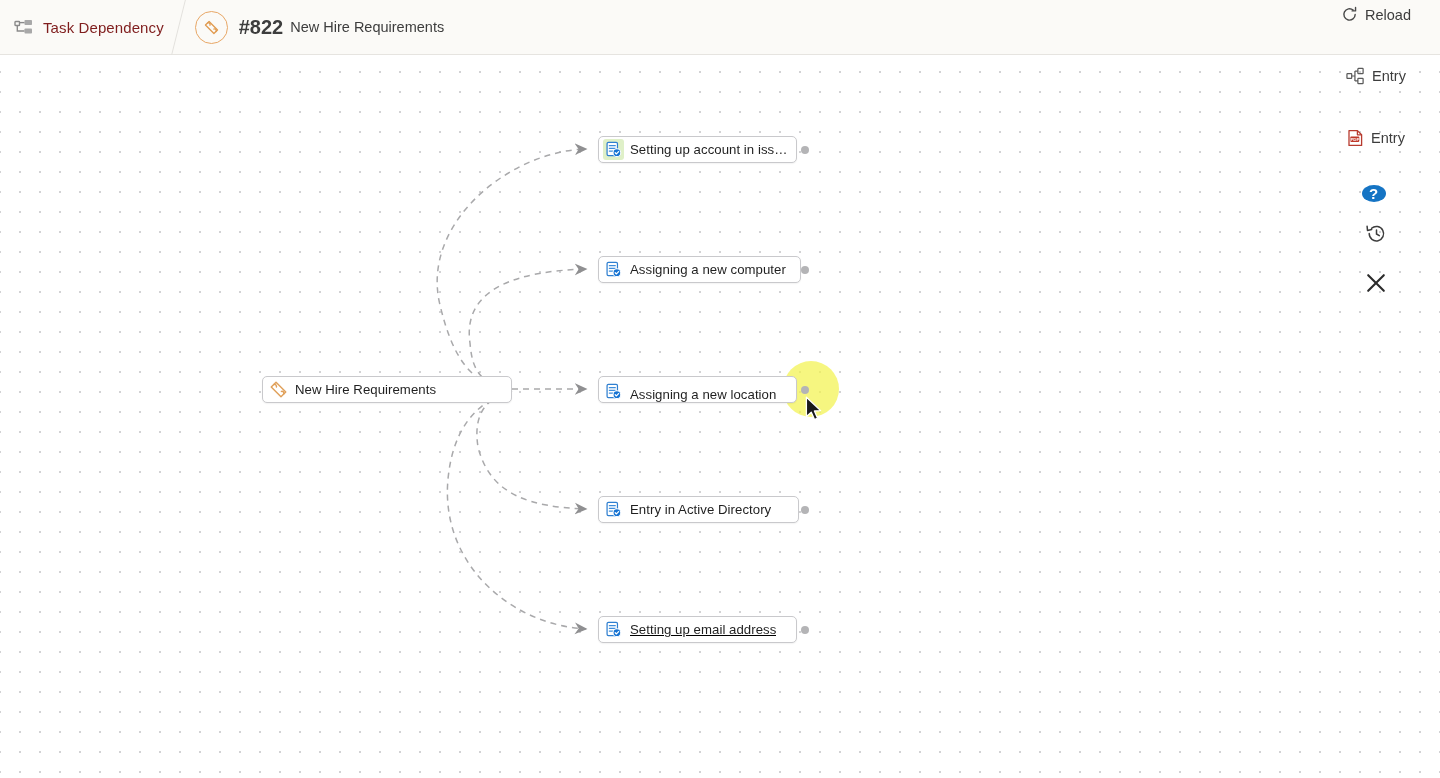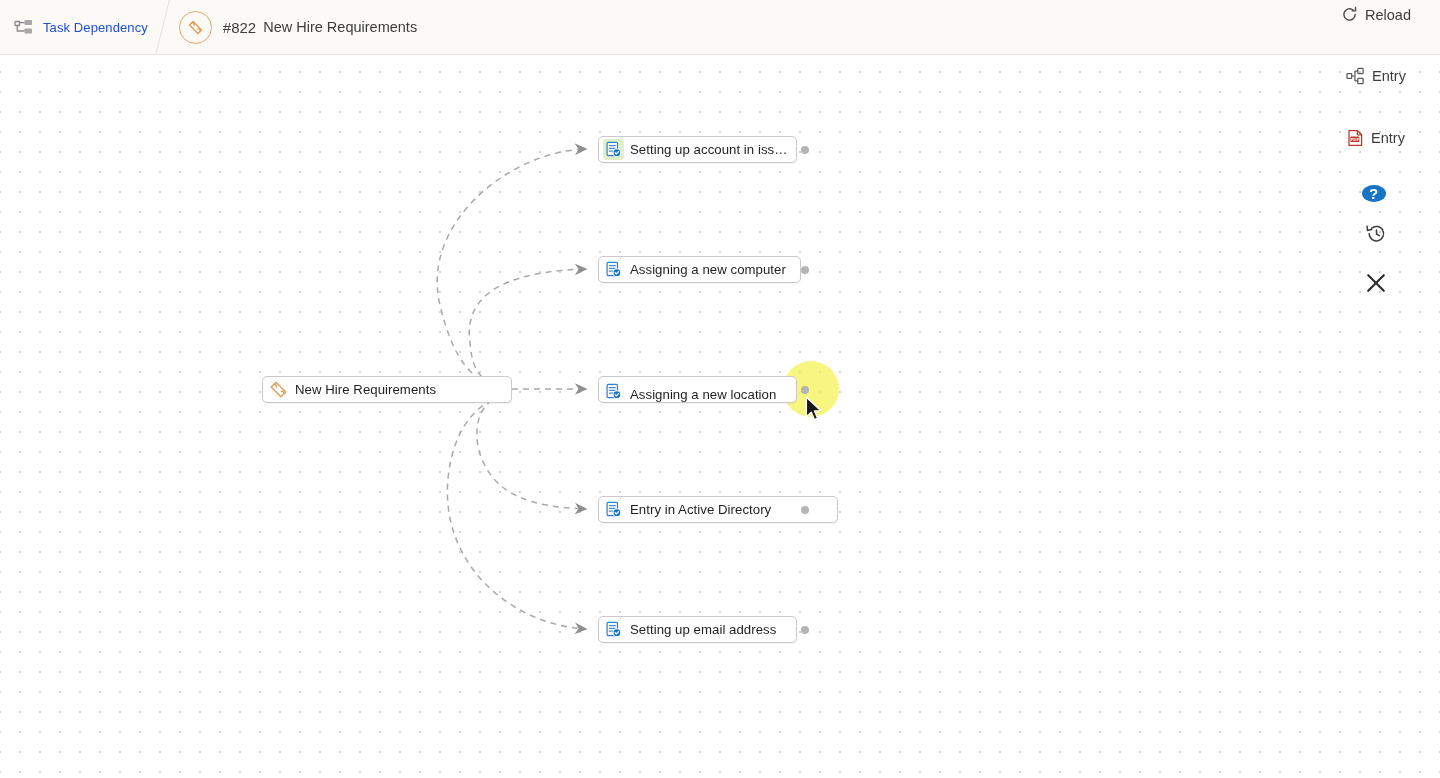--- a/index.html
+++ b/index.html
@@ -19,37 +19,37 @@
     border-bottom: 1px solid #e6e4e0;
     display: flex; align-items: center;
     z-index: 40;
   }
   .bc-left {
     display: flex; align-items: center;
     height: 55px; padding: 0 14px 0 14px;
   }
   .bc-left .bc-icon { margin-right: 10px; display: flex; align-items: center; }
   .bc-left .bc-text {
-    font-size: 13px; color: #1d4ed8; letter-spacing: .1px; white-space: nowrap;
+    font-size: 15px; color: #7f1d1d; letter-spacing: .1px; white-space: nowrap;
   }
   .bc-sep {
     width: 1px; height: 55px; background: #e3e1dd;
     transform: skewX(-14deg);
   }
   .bc-right {
     display: flex; align-items: center;
     height: 55px; padding-left: 16px;
   }
   .ticket-circle {
     width: 33px; height: 33px; border-radius: 50%;
     border: 1.6px solid #e8a766;
     display: flex; align-items: center; justify-content: center;
     margin-right: 11px; flex: none;
   }
-  .bc-id { font-size: 15px; color: #3d3d3d; font-weight: 400; margin-right: 7px; }
+  .bc-id { font-size: 20px; color: #3d3d3d; font-weight: 700; margin-right: 7px; }
   .bc-title { font-size: 14.5px; color: #3d3d3d; white-space: nowrap; }
 
   .toolbar {
     position: absolute; right: 18px; top: 0; height: 55px;
     display: flex; align-items: center; gap: 16px; flex-direction: column;
   }
   .tb-btn {
     display: flex; align-items: center; gap: 7px;
     padding: 6px 11px; border-radius: 4px;
     cursor: pointer; background: transparent; border: none;
@@ -290,34 +290,34 @@
       <span class="n-label">Assigning a new location</span>
     </div>
     <div class="handle" style="left:801px; top:331px;"></div>
 
     <span class="cursor" style="left:805px; top:341px;">
       <svg width="19" height="27" viewBox="0 0 19 27">
         <path d="M1.4 1.2 L1.4 20.6 L6.3 16.2 L9.5 23.6 L12.6 22.2 L9.4 15 L15.6 14.6 Z" fill="#1a1a1a" stroke="#ffffff" stroke-width="1.3" stroke-linejoin="round"></path>
       </svg>
     </span>
 
-    <div class="node" style="left:598px; top:441px; width:240px;">
+    <div class="node" style="left:598px; top:441px; width:201px;">
       <span class="n-ico">
         <svg width="17" height="17" viewBox="0 0 18 18">
           <rect x="2.2" y="1.4" width="11" height="14" rx="1.4" fill="#fff" stroke="#2f7fd0" stroke-width="1.3"></rect>
           <path d="M4.6 5 H10.9 M4.6 7.8 H10.9 M4.6 10.6 H8.3" stroke="#3d8ddb" stroke-width="1.3" stroke-linecap="round"></path>
           <circle cx="12.6" cy="12.4" r="4.1" fill="#1573d3" stroke="#fff" stroke-width="1.1"></circle>
           <path d="M10.8 12.4 L12.1 13.7 L14.4 11.2" fill="none" stroke="#fff" stroke-width="1.35" stroke-linecap="round" stroke-linejoin="round"></path>
         </svg>
       </span>
       <span class="n-label">Entry in Active Directory</span>
     </div>
     <div class="handle" style="left:801px; top:451px;"></div>
 
-    <div class="node" style="left:598px; top:561px; width:199px;">
+    <div class="node" style="left:598px; top:561px; width:199px;text-decoration:underline;">
       <span class="n-ico">
         <svg width="17" height="17" viewBox="0 0 18 18">
           <rect x="2.2" y="1.4" width="11" height="14" rx="1.4" fill="#fff" stroke="#2f7fd0" stroke-width="1.3"></rect>
           <path d="M4.6 5 H10.9 M4.6 7.8 H10.9 M4.6 10.6 H8.3" stroke="#3d8ddb" stroke-width="1.3" stroke-linecap="round"></path>
           <circle cx="12.6" cy="12.4" r="4.1" fill="#1573d3" stroke="#fff" stroke-width="1.1"></circle>
           <path d="M10.8 12.4 L12.1 13.7 L14.4 11.2" fill="none" stroke="#fff" stroke-width="1.35" stroke-linecap="round" stroke-linejoin="round"></path>
         </svg>
       </span>
       <span class="n-label">Setting up email address</span>
     </div>

